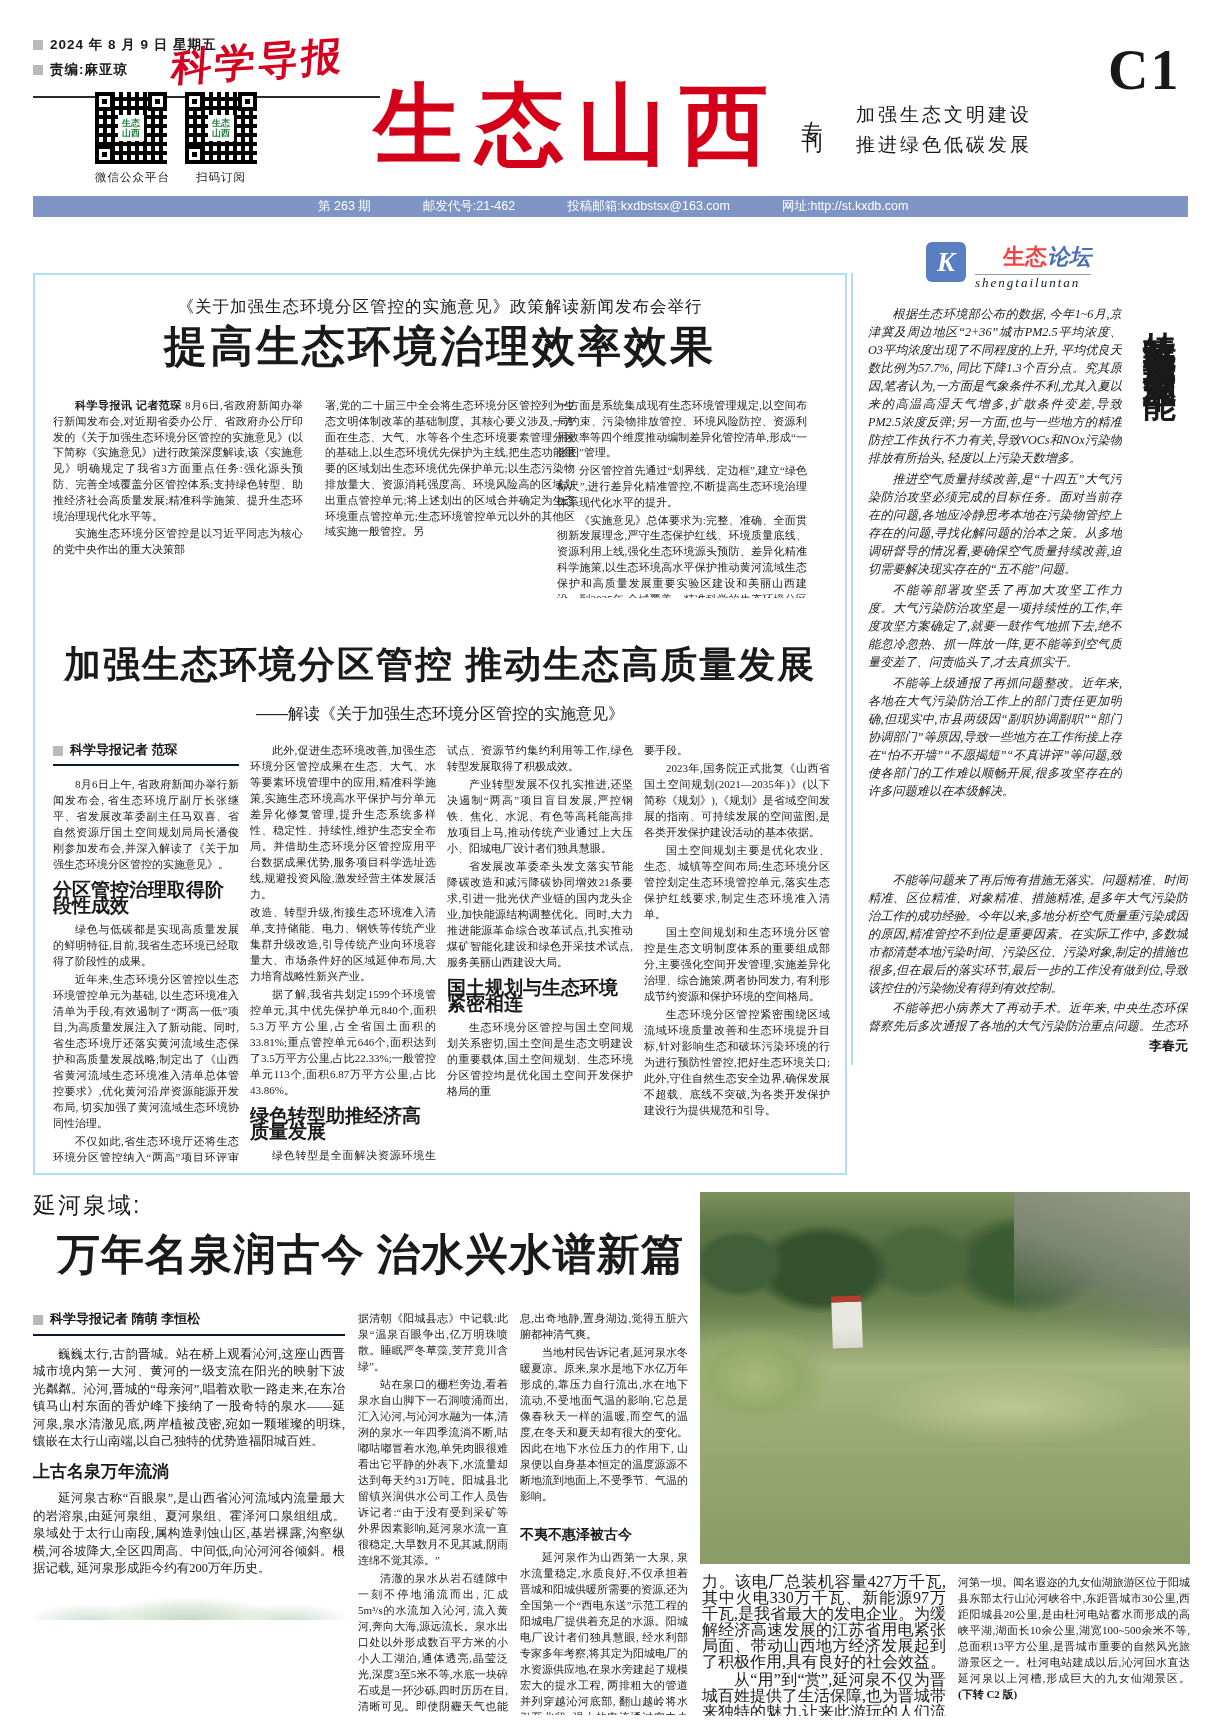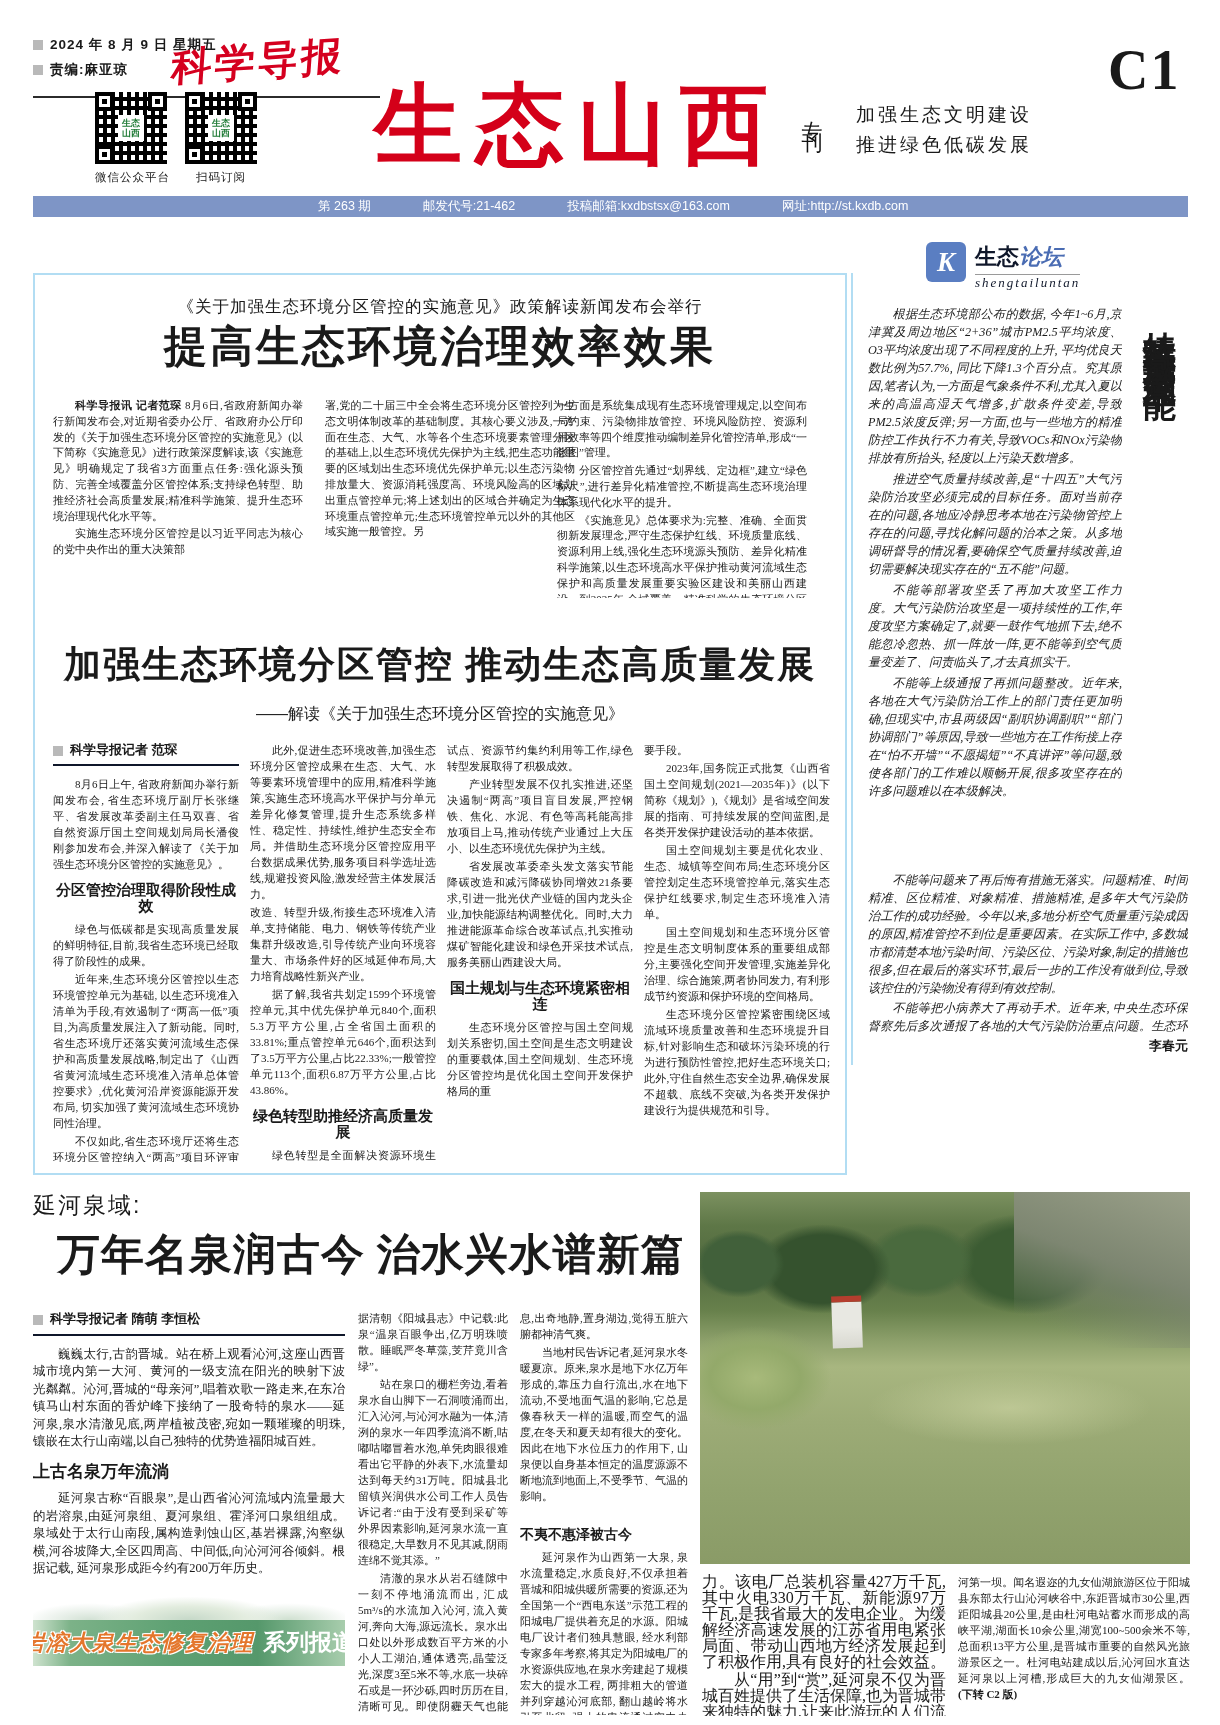--- a/index.html
+++ b/index.html
@@ -40,31 +40,31 @@
   .a1-headline{left:33px;top:318px;width:814px;text-align:center;font-size:43px;font-weight:900;letter-spacing:3px;}
   .col{overflow:hidden;font-size:11px;line-height:15.8px;}
   .a1col{top:398px;width:250px;height:200px;}
   .lead{font-weight:bold;font-family:"Liberation Sans","DejaVu Sans",sans-serif;}
 
   .a2-headline{left:33px;top:640px;width:814px;text-align:center;font-size:37px;font-weight:900;letter-spacing:2px;}
   .a2-subtitle{left:33px;top:704px;width:814px;text-align:center;font-size:16px;}
   .a2col{top:742px;width:186px;height:420px;font-size:11px;line-height:16px;}
   .byline{font-family:"Liberation Sans","DejaVu Sans",sans-serif;font-weight:bold;font-size:13px;
           border-bottom:2px solid #0f172a;padding-bottom:6px;margin-bottom:10px;text-indent:0;}
-  .subhead-c{font-family:"Liberation Sans","DejaVu Sans",sans-serif;font-weight:bold;font-size:15px;
-             text-align:center;text-indent:0;margin:10px 0 7px 0;}
+  .subhead-c{font-family:"Liberation Sans","DejaVu Sans",sans-serif;font-weight:bold;font-size:19px;
+             text-indent:0;margin:10px 0 7px 0;}
 
   
   .forum-line{left:851px;top:273px;width:2px;height:792px;background:#b2ddf3;}
   .forum{left:868px;top:242px;width:320px;}
   .forum-logo{display:flex;align-items:flex-start;gap:9px;margin-left:58px;}
   .forum-k{width:40px;height:40px;border-radius:6px;background:#5a7ec2;color:#fff;display:flex;
            align-items:center;justify-content:center;font-size:27px;font-weight:bold;font-style:italic;}
   .forum-name{border-bottom:1px solid #9a9a9a;padding-bottom:2px;}
-  .forum-name .cn1{font-size:22px;font-weight:bold;color:#0f172a;}
+  .forum-name .cn1{font-size:22px;font-weight:bold;color:#ef4444;margin-left:28px;}
   .forum-name .cn2{font-size:22px;font-weight:bold;font-style:italic;color:#4a6cb3;}
   .forum-pinyin{font-style:italic;font-size:13px;color:#0f172a;letter-spacing:2px;}
   .forum-top{display:flex;gap:8px;height:558px;overflow:hidden;margin-top:14px;}
   .forum-text{flex:1;overflow:hidden;font-size:12.2px;line-height:18px;font-style:italic;}
   .forum-text p{margin-bottom:3px;}
   .forum-vert{width:58px;display:flex;justify-content:center;}
   .vert-headline{writing-mode:vertical-rl;font-size:33px;font-weight:900;letter-spacing:4px;line-height:1;}
   .forum-bottom{height:162px;overflow:hidden;margin-top:8px;font-size:12.2px;line-height:18px;font-style:italic;}
   .forum-byline{text-align:right;font-weight:bold;font-size:13px;margin-top:4px;}
 
@@ -189,21 +189,21 @@
   </div>
   <div class="abs col a2col" style="left:250px;">
     <p>此外,促进生态环境改善,加强生态环境分区管控成果在生态、大气、水等要素环境管理中的应用,精准科学施策,实施生态环境高水平保护与分单元差异化修复管理,提升生态系统多样性、稳定性、持续性,维护生态安全布局。并借助生态环境分区管控应用平台数据成果优势,服务项目科学选址选线,规避投资风险,激发经营主体发展活力。</p>
     <p style="text-indent:0;">改造、转型升级,衔接生态环境准入清单,支持储能、电力、钢铁等传统产业集群升级改造,引导传统产业向环境容量大、市场条件好的区域延伸布局,大力培育战略性新兴产业。</p>
     <p>据了解,我省共划定1599个环境管控单元,其中优先保护单元840个,面积5.3万平方公里,占全省国土面积的33.81%;重点管控单元646个,面积达到了3.5万平方公里,占比22.33%;一般管控单元113个,面积6.87万平方公里,占比43.86%。</p>
     <h3 class="subhead-c">绿色转型助推经济高质量发展</h3>
     <p>绿色转型是全面解决资源环境生态问题的基础之策,近年来,省委、省政府坚决贯彻党中央、国务院决策部署,大力推动传统产业转型升级、能源革命综合改革</p>
   </div>
   <div class="abs col a2col" style="left:447px;">
     <p style="text-indent:0;">试点、资源节约集约利用等工作,绿色转型发展取得了积极成效。</p>
-    <p>产业转型发展不仅扎实推进,还坚决遏制“两高”项目盲目发展,严控钢铁、焦化、水泥、有色等高耗能高排放项目上马,推动传统产业通过上大压小、以生态环境优先保护为主线。</p>
+    <p>产业转型发展不仅扎实推进,还坚决遏制“两高”项目盲目发展,严控钢铁、焦化、水泥、有色等高耗能高排放项目上马,推动传统产业通过上大压小、阳城电厂设计者们独具慧眼。</p>
     <p>省发展改革委牵头发文落实节能降碳改造和减污降碳协同增效21条要求,引进一批光伏产业链的国内龙头企业,加快能源结构调整优化。同时,大力推进能源革命综合改革试点,扎实推动煤矿智能化建设和绿色开采技术试点,服务美丽山西建设大局。</p>
     <h3 class="subhead-c">国土规划与生态环境紧密相连</h3>
     <p>生态环境分区管控与国土空间规划关系密切,国土空间是生态文明建设的重要载体,国土空间规划、生态环境分区管控均是优化国土空间开发保护格局的重</p>
   </div>
   <div class="abs col a2col" style="left:644px;">
     <p style="text-indent:0;">要手段。</p>
     <p>2023年,国务院正式批复《山西省国土空间规划(2021—2035年)》(以下简称《规划》),《规划》是省域空间发展的指南、可持续发展的空间蓝图,是各类开发保护建设活动的基本依据。</p>
     <p>国土空间规划主要是优化农业、生态、城镇等空间布局;生态环境分区管控划定生态环境管控单元,落实生态保护红线要求,制定生态环境准入清单。</p>
     <p>国土空间规划和生态环境分区管控是生态文明制度体系的重要组成部分,主要强化空间开发管理,实施差异化治理、综合施策,两者协同发力, 有利形成节约资源和保护环境的空间格局。</p>
     <p>生态环境分区管控紧密围绕区域流域环境质量改善和生态环境提升目标,针对影响生态和破坏污染环境的行为进行预防性管控,把好生态环境关口;此外,守住自然生态安全边界,确保发展不超载、底线不突破,为各类开发保护建设行为提供规范和引导。</p>
@@ -249,24 +249,20 @@
     <div class="ph-bank"></div>
     <div class="ph-glare"></div>
   </div>
 
   <div class="abs col a3col c1">
     <div class="byline"><span class="sq"></span><span>科学导报记者  隋萌  李恒松</span></div>
     <p>巍巍太行,古韵晋城。站在桥上观看沁河,这座山西晋城市境内第一大河、黄河的一级支流在阳光的映射下波光粼粼。沁河,晋城的“母亲河”,唱着欢歌一路走来,在东冶镇马山村东面的香炉峰下接纳了一股奇特的泉水——延河泉,泉水清澈见底,两岸植被茂密,宛如一颗璀璨的明珠,镶嵌在太行山南端,以自己独特的优势造福阳城百姓。</p>
     <h3 class="subhead-l">上古名泉万年流淌</h3>
     <p>延河泉古称“百眼泉”,是山西省沁河流域内流量最大的岩溶泉,由延河泉组、夏河泉组、霍泽河口泉组组成。泉域处于太行山南段,属构造剥蚀山区,基岩裸露,沟壑纵横,河谷坡降大,全区四周高、中间低,向沁河河谷倾斜。根据记载, 延河泉形成距今约有200万年历史。</p>
     <div class="banner-art"></div>
-    <div class="banner">
-      <span class="banner-script">岩溶大泉生态修复治理</span>
-      <span class="banner-bold">系列报道</span>
-    </div>
   </div>
 
   <div class="abs col a3col c2">
     <p style="text-indent:0;">据清朝《阳城县志》中记载:此泉“温泉百眼争出,亿万明珠喷散。睡眠严冬草藻,芰芹竟川含绿”。</p>
     <p>站在泉口的栅栏旁边,看着泉水自山脚下一石洞喷涌而出,汇入沁河,与沁河水融为一体,清洌的泉水一年四季流淌不断,咕嘟咕嘟冒着水泡,单凭肉眼很难看出它平静的外表下,水流量却达到每天约31万吨。阳城县北留镇兴润供水公司工作人员告诉记者:“由于没有受到采矿等外界因素影响,延河泉水流一直很稳定,大旱数月不见其减,阴雨连绵不觉其添。”</p>
     <p>清澈的泉水从岩石缝隙中一刻不停地涌流而出, 汇成5m³/s的水流加入沁河, 流入黄河,奔向大海,源远流长。泉水出口处以外形成数百平方米的小小人工湖泊,通体透亮,晶莹泛光,深度3至5米不等,水底一块碎石或是一抔沙砾,四时历历在目,清晰可见。即使阴霾天气也能一览无余。站在人工湖泊边上看过去,蓝天白云,奇草异木,嶙峋怪石,万千景物,倒映其中,微微晃动,柔情万种。湖内奇形怪状的水草在碧水拥扶下摇晃不止,似要倒下,却又坚固异常,年复一年。这里到沁河几百米的距离,泉水缓缓流淌,无声无</p>
   </div>
 
   <div class="abs col a3col c3">
     <p style="text-indent:0;">息,出奇地静,置身湖边,觉得五脏六腑都神清气爽。</p>

